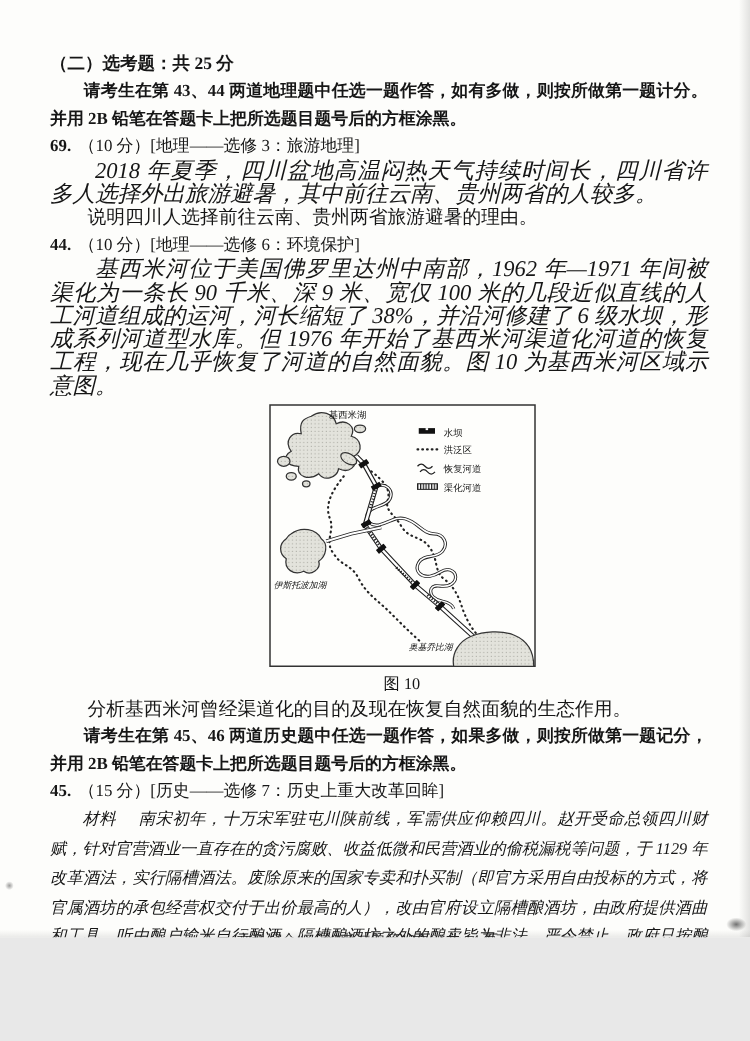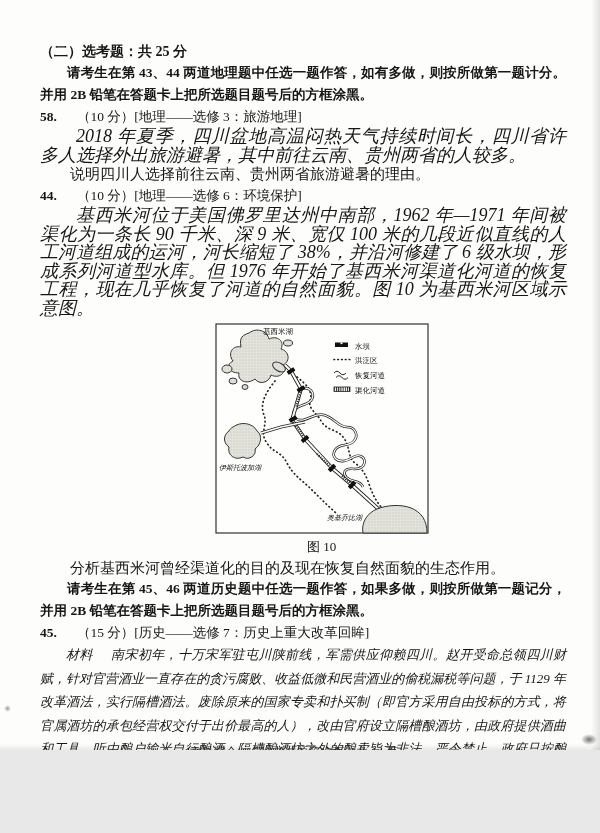--- a/index.html
+++ b/index.html
@@ -15,21 +15,21 @@
   .artifact-br{position:absolute;right:3px;bottom:5px;width:16px;height:11px;
     background:radial-gradient(closest-side,rgba(40,40,40,.65),rgba(0,0,0,0));}
   .artifact-bl{position:absolute;left:4px;bottom:38px;width:7px;height:7px;
     background:radial-gradient(closest-side,rgba(60,60,60,.5),rgba(0,0,0,0));}
   .content{position:absolute;left:40px;right:34px;top:42px;}
   p{margin:0;}
   .sec-title{font-weight:bold;font-size:14px;line-height:20px;}
   .instr{font-weight:bold;font-size:13.5px;line-height:21.5px;text-indent:2em;text-align:justify;}
   .qhead{font-size:13.5px;line-height:21px;margin-top:1px;}
   .qnum{font-weight:bold;}
-  .qtitle{margin-left:20px;}
+  .qtitle{margin-left:6px;}
   .kaiti{font-style:italic;font-size:18px;line-height:18.5px;text-indent:2em;text-align:justify;}
   .task{font-size:15px;line-height:20px;text-indent:2em;text-align:justify;}
   .material{font-style:italic;font-size:13px;line-height:23.5px;text-indent:2em;text-align:justify;}
   .mat-label{margin-right:1.4em;}
   .figure{width:214px;margin:6px auto 2px;padding-left:37px;}
   .figure svg{display:block;}
   .fig-caption{text-align:center;font-size:13px;line-height:18px;margin:4px 0 2px;}
   .footer{position:absolute;left:0;right:0;top:744px;text-align:center;font-size:12px;color:#222;}
   svg text{font-family:"Liberation Serif","DejaVu Serif",serif;fill:#111;}
 </style>
@@ -37,21 +37,21 @@
 <body>
 
 <div class="page">
 
   <div class="content">
 
     <p class="sec-title">（二）选考题：共 25 分</p>
 
     <p class="instr">请考生在第 43、44 两道地理题中任选一题作答，如有多做，则按所做第一题计分。并用 2B 铅笔在答题卡上把所选题目题号后的方框涂黑。</p>
 
-    <p class="qhead"><span class="qnum">58.</span><span class="qtitle">（10 分）[地理——选修 3：旅游地理]</span></p>
+    <p class="qhead"><span class="qnum">69.</span><span class="qtitle">（10 分）[地理——选修 3：旅游地理]</span></p>
 
     <p class="kaiti">2018 年夏季，四川盆地高温闷热天气持续时间长，四川省许多人选择外出旅游避暑，其中前往云南、贵州两省的人较多。</p>
 
     <p class="task">说明四川人选择前往云南、贵州两省旅游避暑的理由。</p>
 
     <p class="qhead"><span class="qnum">44.</span><span class="qtitle">（10 分）[地理——选修 6：环境保护]</span></p>
 
     <p class="kaiti">基西米河位于美国佛罗里达州中南部，1962 年—1971 年间被渠化为一条长 90 千米、深 9 米、宽仅 100 米的几段近似直线的人工河道组成的运河，河长缩短了 38%，并沿河修建了 6 级水坝，形成系列河道型水库。但 1976 年开始了基西米河渠道化河道的恢复工程，现在几乎恢复了河道的自然面貌。图 10 为基西米河区域示意图。</p>
 
     <div class="figure">

